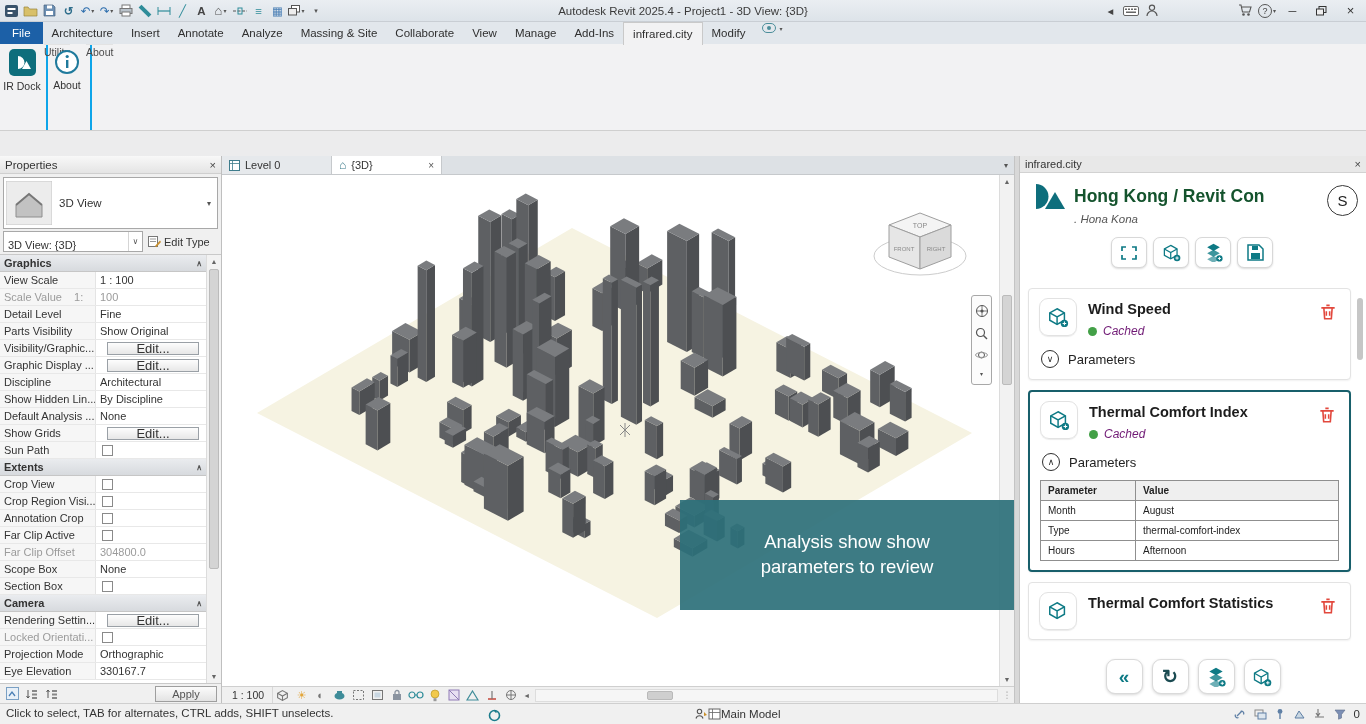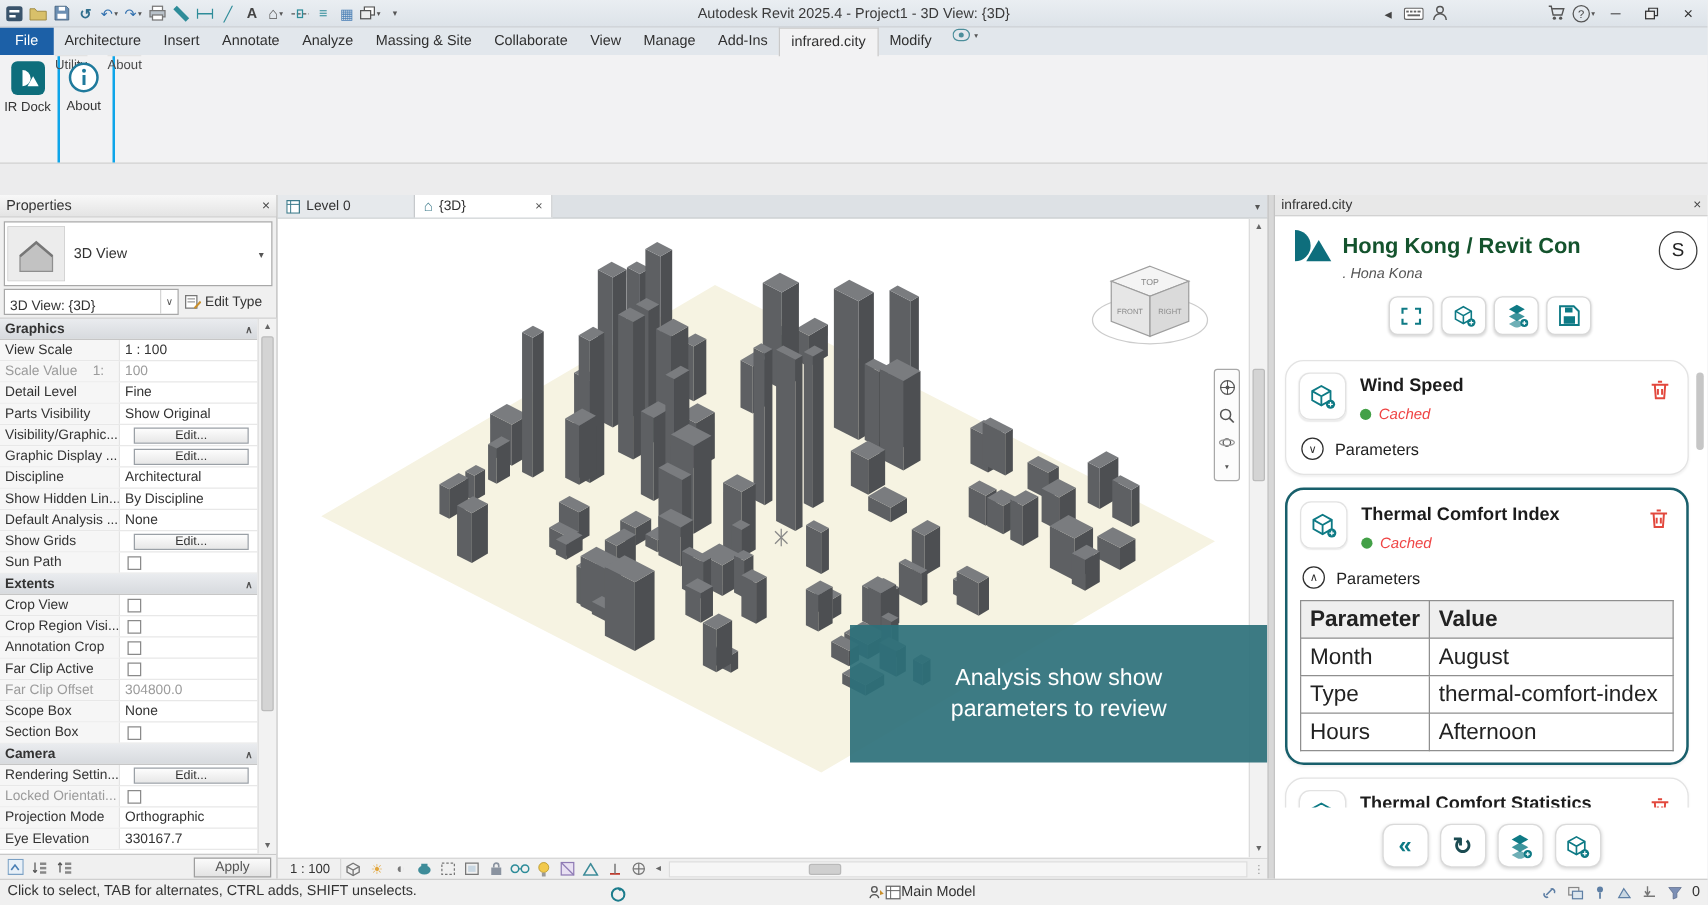--- a/index.html
+++ b/index.html
@@ -41,21 +41,21 @@
 .combo .dd{margin-left:auto;width:14px;text-align:center;font-size:8px;color:#555;border-left:1px solid #D5D5D5;align-self:stretch;line-height:19px}
 .edittype{width:72px;display:flex;align-items:center;gap:3px;font-size:11px;padding-left:2px}
 .pgrid{flex:1;display:flex;background:#FFF;border-top:1px solid #C9C9C9;overflow:hidden}
 .prows{flex:1;overflow:hidden}
 .sec{height:17px;background:linear-gradient(#EAECEF,#D7DADE);border-bottom:1px solid #C6C6C6;display:flex;align-items:center;padding:0 4px;font-weight:bold;font-size:11px}
 .sec .ar{margin-left:auto;font-size:8px;color:#555}
 .prow{height:17px;display:flex;border-bottom:1px solid #E8E8E8;font-size:11px;align-items:stretch}
 .plabel{width:95px;padding-left:4px;background:#F6F6F6;display:flex;align-items:center;white-space:pre;overflow:hidden}
 .pvalue{flex:1;border-left:1px solid #E4E4E4;display:flex;align-items:center;padding-left:4px;overflow:hidden}
 .dis{color:#9B9B9B}
-.editbtn{width:86%;height:13px;margin:0 auto;border:1px solid #9AA0A6;background:linear-gradient(#FDFDFD,#E7E7E7);font-size:10px;display:flex;align-items:center;justify-content:center;color:#333}
+.editbtn{width:86%;height:13px;margin:0 auto;border:1px solid #9AA0A6;background:linear-gradient(#FDFDFD,#E7E7E7);font-size:13px;display:flex;align-items:center;justify-content:center;color:#333}
 .cb{width:11px;height:11px;border:1px solid #8A8A8A;background:#FFF;margin-left:2px}
 .pvscroll{width:15px;background:#F2F2F2;border-left:1px solid #DCDCDC;position:relative;font-size:7px;color:#666}
 .pvscroll .up{position:absolute;top:0;left:0;right:0;height:13px;text-align:center;line-height:13px}
 .pvscroll .dn{position:absolute;bottom:0;left:0;right:0;height:13px;text-align:center;line-height:13px}
 .pvscroll .th{position:absolute;left:2px;right:2px;top:14px;height:300px;background:#D4D4D4;border:1px solid #BBB;border-radius:2px}
 .pfoot{height:20px;border-top:1px solid #C9C9C9;display:flex;align-items:center;gap:4px;padding:0 4px;background:#F0F0F0}
 .applybtn{margin-left:auto;width:62px;height:16px;border:1px solid #9E9E9E;background:linear-gradient(#FBFBFB,#E3E3E3);font-size:11px;color:#555;display:flex;align-items:center;justify-content:center}
 .miniic{width:16px;height:15px;display:flex;align-items:center;justify-content:center;font-size:10px;color:#4A7FB5}
 
 #viewregion{position:absolute;left:222px;top:156px;width:792px;bottom:21px;display:flex;flex-direction:column;z-index:9}
@@ -88,31 +88,31 @@
 .rp-head{position:relative;padding:10px 10px 0 8px}
 .rp-titlewrap{display:flex;align-items:center;gap:8px;width:300px;overflow:hidden}
 .rp-title{font-size:17.5px;font-weight:bold;color:#14532d;white-space:nowrap}
 .rp-sub{font-style:italic;font-size:11.5px;color:#555;margin:3px 0 0 46px}
 .avatar{position:absolute;right:8px;top:12px;width:31px;height:31px;border:1.6px solid #3A3A3A;border-radius:50%;display:flex;align-items:center;justify-content:center;font-size:15px;color:#222;background:#FFF}
 .rp-actions{display:flex;justify-content:center;gap:6px;margin-top:12px}
 .rp-btn{width:36px;height:31px;border:1px solid #D8D8D8;border-radius:7px;background:#FFF;box-shadow:0 1px 2px rgba(0,0,0,.14);display:flex;align-items:center;justify-content:center}
 .rp-cards{position:absolute;left:6px;right:3px;top:128px;height:362px;overflow:hidden;padding-right:10px}
 .rp-scrollbar{position:absolute;right:2px;top:132px;width:8px;height:354px;font-size:6px;color:#888;text-align:center}
 .rp-scrollbar .th{position:absolute;left:1px;right:1px;top:10px;height:62px;background:#C6C6C6;border-radius:3px}
-.card{position:relative;border:1px solid #E3E3E3;border-radius:15px;background:#FFF;margin:4px 2px 10px 2px;padding:9px 10px;box-shadow:0 1px 2px rgba(0,0,0,.06)}
+.card{position:relative;border:1px solid #E3E3E3;border-radius:4px;background:#FFF;margin:4px 2px 10px 2px;padding:9px 10px;box-shadow:0 1px 2px rgba(0,0,0,.06)}
 .card.selected{border:2px solid #185F6B}
 .card-head{display:flex;align-items:flex-start;gap:11px}
 .card-icon{width:38px;height:38px;border:1px solid #E2E2E2;border-radius:9px;display:flex;align-items:center;justify-content:center;box-shadow:0 1px 1px rgba(0,0,0,.08)}
 .card-title{font-size:14.5px;font-weight:bold;color:#1C1C1C;margin-top:3px}
-.card-status{display:flex;align-items:center;gap:6px;margin-top:7px;font-size:12px;font-style:italic;color:#ef4444}
+.card-status{display:flex;align-items:center;gap:6px;margin-top:7px;font-size:12px;font-style:italic;color:#701a75}
 .dot{width:9px;height:9px;border-radius:50%;background:#43A047}
 .trash{position:absolute;right:9px;top:9px;width:26px;height:28px;display:flex;align-items:center;justify-content:center}
 .paramrow{display:flex;align-items:center;gap:9px;margin:12px 0 2px 2px;font-size:13px;color:#222}
 .chevc{width:18px;height:18px;border:1.6px solid #2F2F2F;border-radius:50%;display:flex;align-items:center;justify-content:center;font-size:9px;color:#2F2F2F}
-.ptable{width:100%;border-collapse:collapse;margin-top:9px;font-size:18px;border:1.5px solid #6E6E6E}
+.ptable{width:100%;border-collapse:collapse;margin-top:9px;font-size:10px;border:1.5px solid #6E6E6E}
 .ptable th,.ptable td{border:1px solid #8F8F8F;text-align:left;padding:4px 7px;color:#222}
 .ptable th{background:#EFEFEF;font-weight:bold}
 .ptable .c1{width:95px}
 .rp-footer{position:absolute;left:0;right:0;bottom:9px;display:flex;justify-content:center;gap:9px}
 .rp-fbtn{width:37px;height:35px;border:1px solid #DADADA;border-radius:9px;background:#FFF;box-shadow:0 1px 3px rgba(0,0,0,.16);display:flex;align-items:center;justify-content:center}
 .teal{color:#0E7A85}
 
 #statusbar{position:absolute;left:0;right:0;bottom:0;height:21px;background:#F0F0F0;border-top:1px solid #CFCFCF;font-size:11.5px;color:#333;z-index:20}
 .sb-hint{position:absolute;left:6px;top:3px}
 .sb-mid{position:absolute;left:488px;top:3px}

